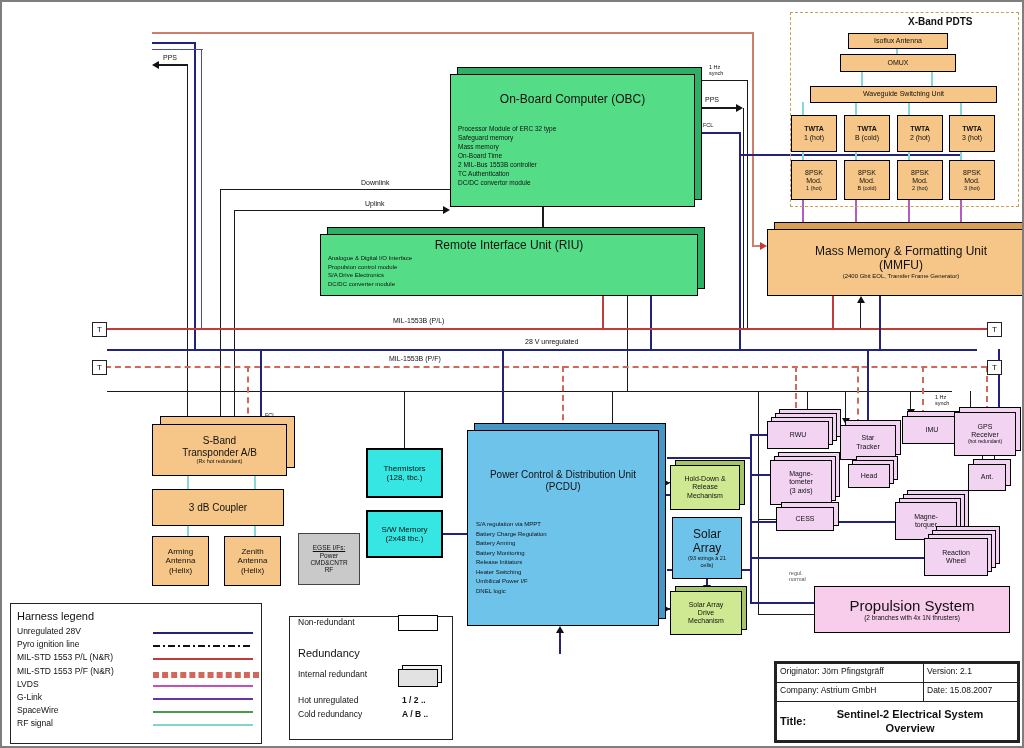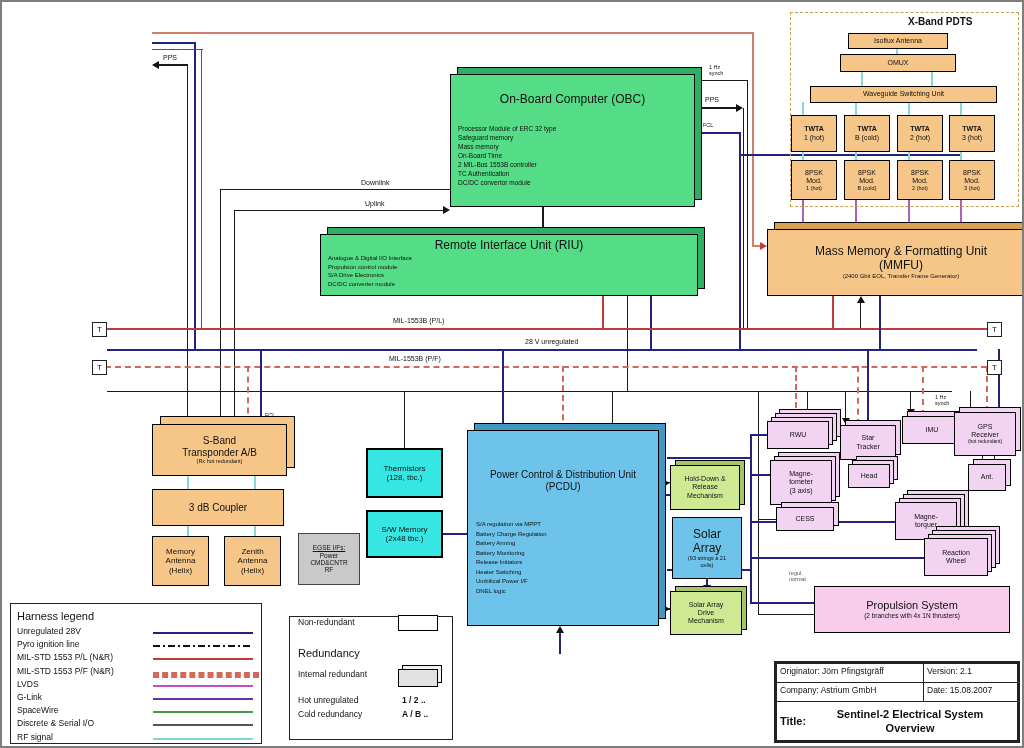--- a/index.html
+++ b/index.html
@@ -271,21 +271,21 @@
 
   <div class="bx fill-orange stko" style="left:150px;top:422px;width:135px;height:52px">
     <span class="t2">S-Band</span>
       <span class="t2">Transponder A/B</span>
     <span class="sub">(Rx hot redundant)</span>
     </div>
   <div class="bx fill-orange" style="left:150px;top:487px;width:132px;height:37px">
     <span class="t2">3 dB Coupler</span>
     </div>
   <div class="bx fill-orange" style="left:150px;top:534px;width:57px;height:50px">
-    <span class="t3">Memory</span>
+    <span class="t3">Arming</span>
       <span class="t3">Antenna</span>
       <span class="t3">(Helix)</span>
     </div>
   <div class="bx fill-orange" style="left:222px;top:534px;width:57px;height:50px">
     <span class="t3">Zenith</span>
       <span class="t3">Antenna</span>
       <span class="t3">(Helix)</span>
     </div>
   <div class="bx fill-gray" style="left:296px;top:531px;width:62px;height:52px">
     <span class="sub" style="font-size:6.5px;text-decoration:underline">EGSE I/Fs:</span>
@@ -367,42 +367,40 @@
     </div>
   <div class="bx fill-pink stk4" style="left:893px;top:500px;width:62px;height:38px">
     <span class="t4">Magne-</span>
       <span class="t4">torquer</span>
     </div>
   <div class="bx fill-pink stk4" style="left:922px;top:536px;width:64px;height:38px">
     <span class="t4">Reaction</span>
       <span class="t4">Wheel</span>
     </div>
   <div class="bx fill-pink2" style="left:812px;top:584px;width:196px;height:47px;border-width:1.5px">
-    <span class="t2" style="font-size:11px">Propulsion System</span>
+    <span class="t2" style="font-size:15px">Propulsion System</span>
     <span class="sub" style="font-size:6.5px">(2 branches with 4x 1N thrusters)</span>
     </div>
 
   <div class="legend">
     <div style="font-size:11px;padding:6px 0 4px 6px">Harness legend</div>
     <div class="lgrow"><span>Unregulated 28V</span>
       <span class="lgline" style="border-color:#23237d"></span></div>
     <div class="lgrow"><span>Pyro ignition line</span>
       <span class="lgline" style="border:none;height:2px;background:repeating-linear-gradient(90deg,#111 0 7px,transparent 7px 10px,#111 10px 12px,transparent 12px 15px)"></span></div>
     <div class="lgrow"><span>MIL-STD 1553 P/L (N&amp;R)</span>
       <span class="lgline" style="border-color:#c23b3b"></span></div>
     <div class="lgrow"><span>MIL-STD 1553 P/F (N&amp;R)</span>
       <span class="lgline" style="border-style:dashed;border-color:#d2685a;border-top-width:3px"></span></div>
     <div class="lgrow"><span>LVDS</span>
       <span class="lgline" style="border-color:#c050c0"></span></div>
     <div class="lgrow"><span>G-Link</span>
       <span class="lgline" style="border-color:#6633aa"></span></div>
     <div class="lgrow"><span>SpaceWire</span>
       <span class="lgline" style="border-color:#4a9a4a"></span></div>
-    <div class="lgrow"><span>Discrete &amp; Serial I/O</span>
-      <span class="lgline" style="border-color:#555"></span></div>
     <div class="lgrow"><span>RF signal</span>
       <span class="lgline" style="border-color:#7fd4d4"></span></div>
   </div>
 
   <div class="redun">
     <div style="position:relative;padding-left:8px;height:22px">
       <span>Non-redundant</span>
       <span style="position:absolute;left:108px;top:-2px;width:38px;height:14px;border:1px solid #000;background:#fff"></span></div>
     <div style="font-size:11px;padding:8px 0 10px 8px">Redundancy</div>
     <div style="position:relative;padding-left:8px;height:26px">

